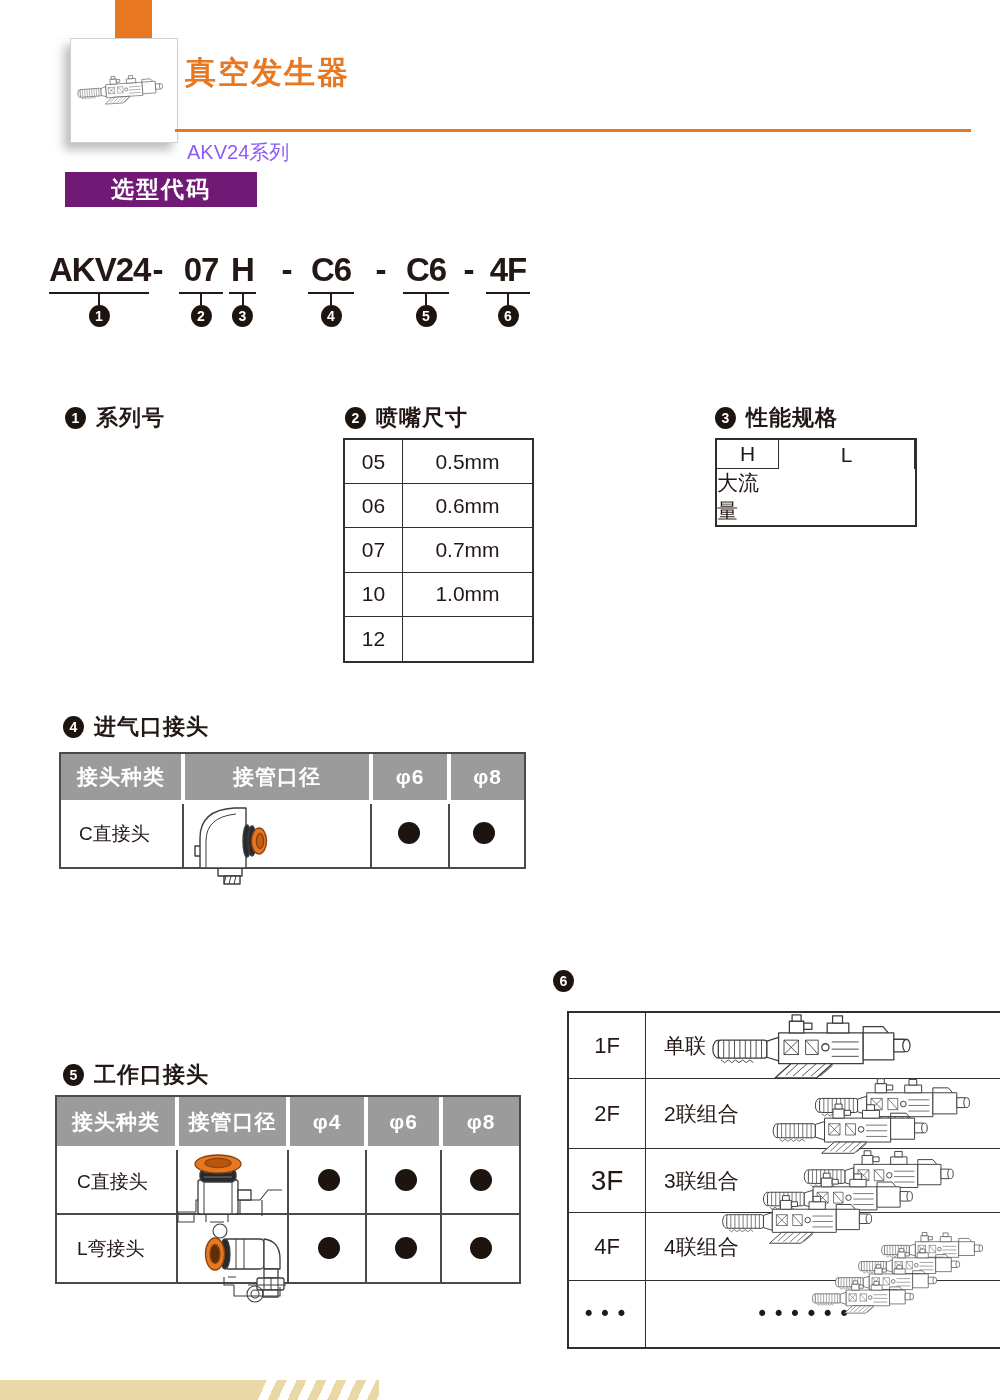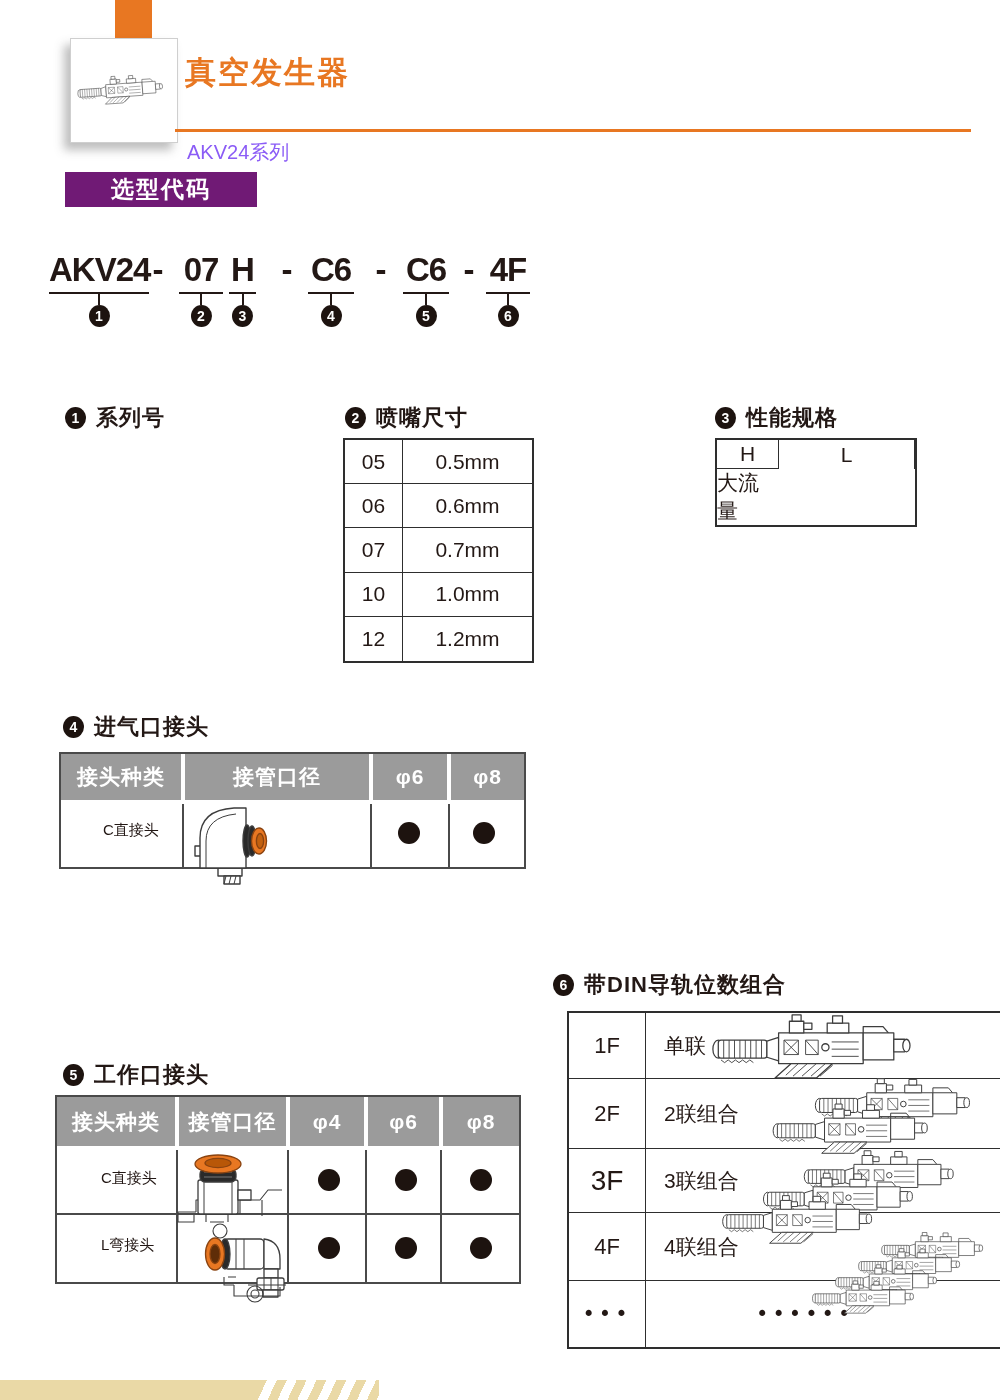--- a/index.html
+++ b/index.html
@@ -37,21 +37,21 @@
   .gridtbl .bb{border-bottom:1.6px solid #2e2e2e;}
   .gridtbl .left{justify-content:flex-start;padding-left:18px;}
 
   
   .gtbl{position:absolute;border:2px solid #4a4a4a;background:#fff;}
   .gtbl .hrow{position:absolute;left:0;top:0;right:0;display:flex;gap:4px;background:#fff;}
   .gtbl .hcell{background:#9B9B9B;color:#fff;font-size:21px;font-weight:bold;letter-spacing:1px;
     display:flex;align-items:center;justify-content:center;}
   .vline{position:absolute;width:2px;background:#4a4a4a;}
   .hline{position:absolute;height:2px;background:#4a4a4a;}
-  .body-label{position:absolute;font-size:15px;color:#231815;white-space:nowrap;margin-left:24px;}
+  .body-label{position:absolute;font-size:19px;color:#231815;white-space:nowrap;}
   .dot{position:absolute;width:22px;height:22px;border-radius:50%;background:#1d130f;}
 
   .dots-text{letter-spacing:4px;font-family:"DejaVu Sans",sans-serif;font-size:28px;}
 
   .art{position:absolute;pointer-events:none;}
 
   
   .band-solid{position:absolute;left:0;top:1380px;width:257px;height:20px;background:#EAD9A6;}
   .band-stripes{position:absolute;left:257px;top:1380px;width:122px;height:20px;
     background:repeating-linear-gradient(115deg,#EAD9A6 0 9px,#ffffff 9px 18px);}
@@ -153,21 +153,20 @@
   <div class="gridtbl" style="left:343px;top:438px;width:187px;height:221px;grid-template-columns:58px 1fr;grid-auto-rows:1fr">
     <div class="c rb bb">05</div>
     <div class="c bb">0.5mm</div>
     <div class="c rb bb">06</div>
     <div class="c bb">0.6mm</div>
     <div class="c rb bb">07</div>
     <div class="c bb">0.7mm</div>
     <div class="c rb bb">10</div>
     <div class="c bb">1.0mm</div>
     <div class="c rb">12</div>
-    <div class="c">1.2mm</div>
   </div>
 
   <div class="sec-head" style="left:715px;top:403px">
     <div class="num-circle">3</div>
     <div class="sec-title">性能规格</div>
   </div>
   <div class="gridtbl" style="left:715px;top:438px;width:198px;height:85px;grid-template-columns:62px 1fr;grid-auto-rows:1fr">
     <div class="c rb bb">H</div>
     <div class="c rb">L</div>
     <div class="c">大流量</div>
@@ -259,21 +258,20 @@
       <ellipse cx="17" cy="28" rx="9.5" ry="16" fill="#E87722" stroke="#8a4310"></ellipse>
       <ellipse cx="17" cy="28" rx="5" ry="9.5" fill="#5f2d08" stroke="#8a4310"></ellipse>
       <path d="M30,51 h8 M26,51 v8 h10 M50,59 h38 M36,59 v11 h46 v-9" fill="none" stroke-width="1.1"></path>
       <circle cx="57" cy="68" r="8" fill="none" stroke-width="1.1"></circle>
       <circle cx="57" cy="68" r="4" fill="none" stroke-width="1.1"></circle>
     </g>
   </svg>
 
   <div class="sec-head" style="left:553px;top:970px">
     <div class="num-circle">6</div>
-    <div class="sec-title">带DIN导轨位数组合</div>
   </div>
   <div class="gridtbl" style="left:567px;top:1011px;width:438px;height:334px;grid-template-columns:77px 1fr;grid-template-rows:66px 70px 64px 68px 1fr">
     <div class="c rb bb" style="font-size:22px">1F</div>
     <div class="c bb left">单联</div>
     <div class="c rb bb" style="font-size:22px">2F</div>
     <div class="c bb left">2联组合</div>
     <div class="c rb bb" style="font-size:28px">3F</div>
     <div class="c bb left">3联组合</div>
     <div class="c rb bb" style="font-size:22px">4F</div>
     <div class="c bb left">4联组合</div>

